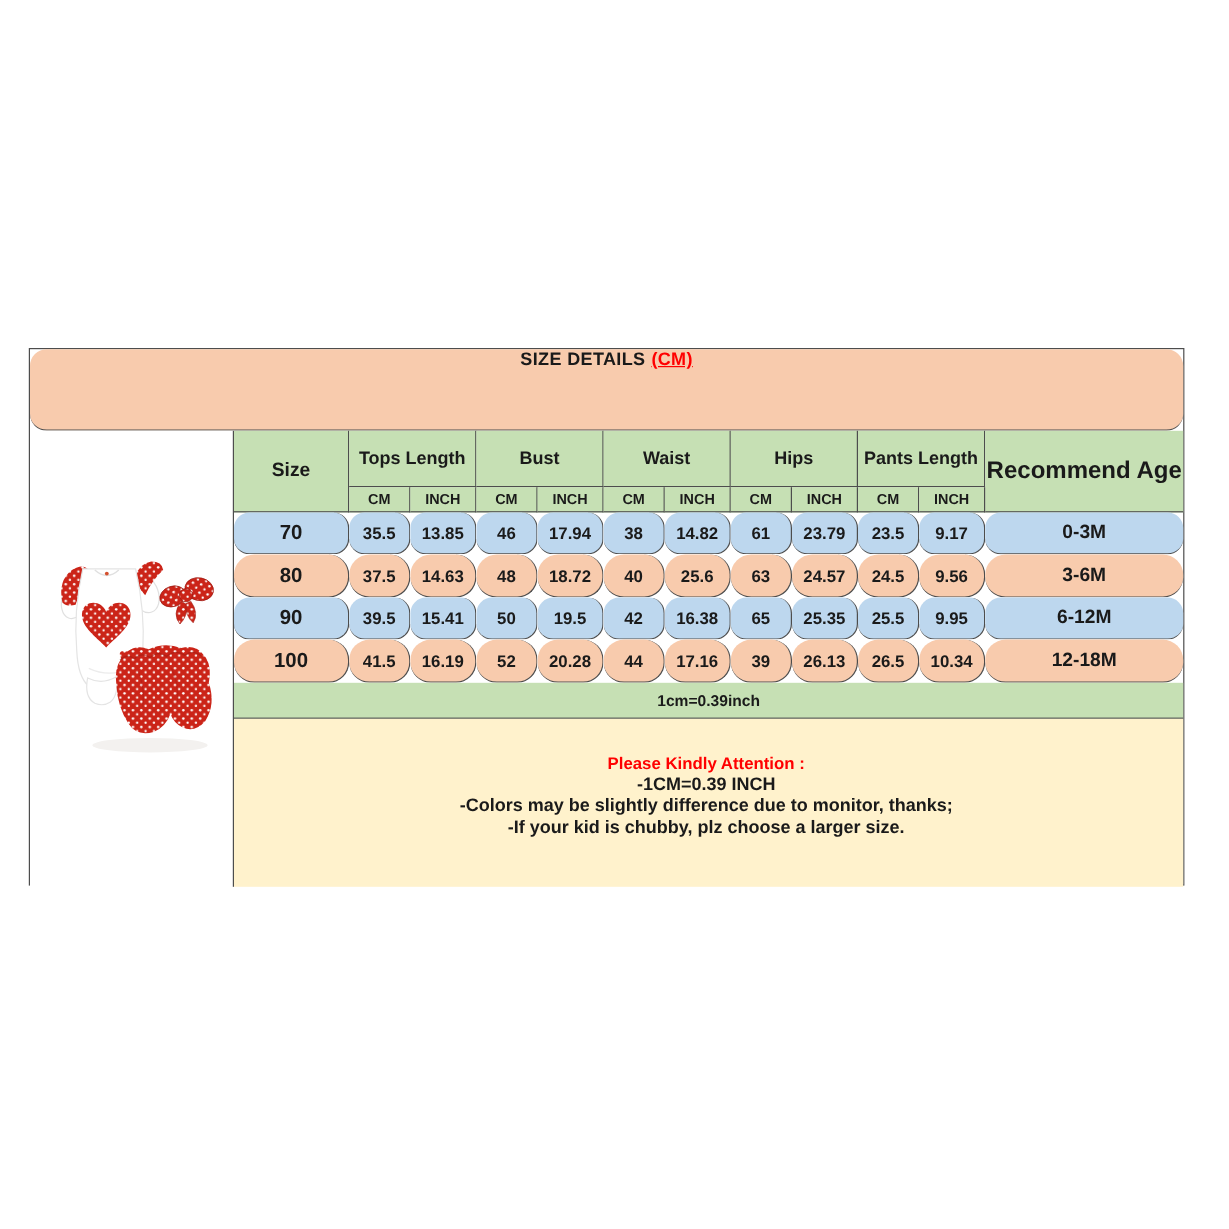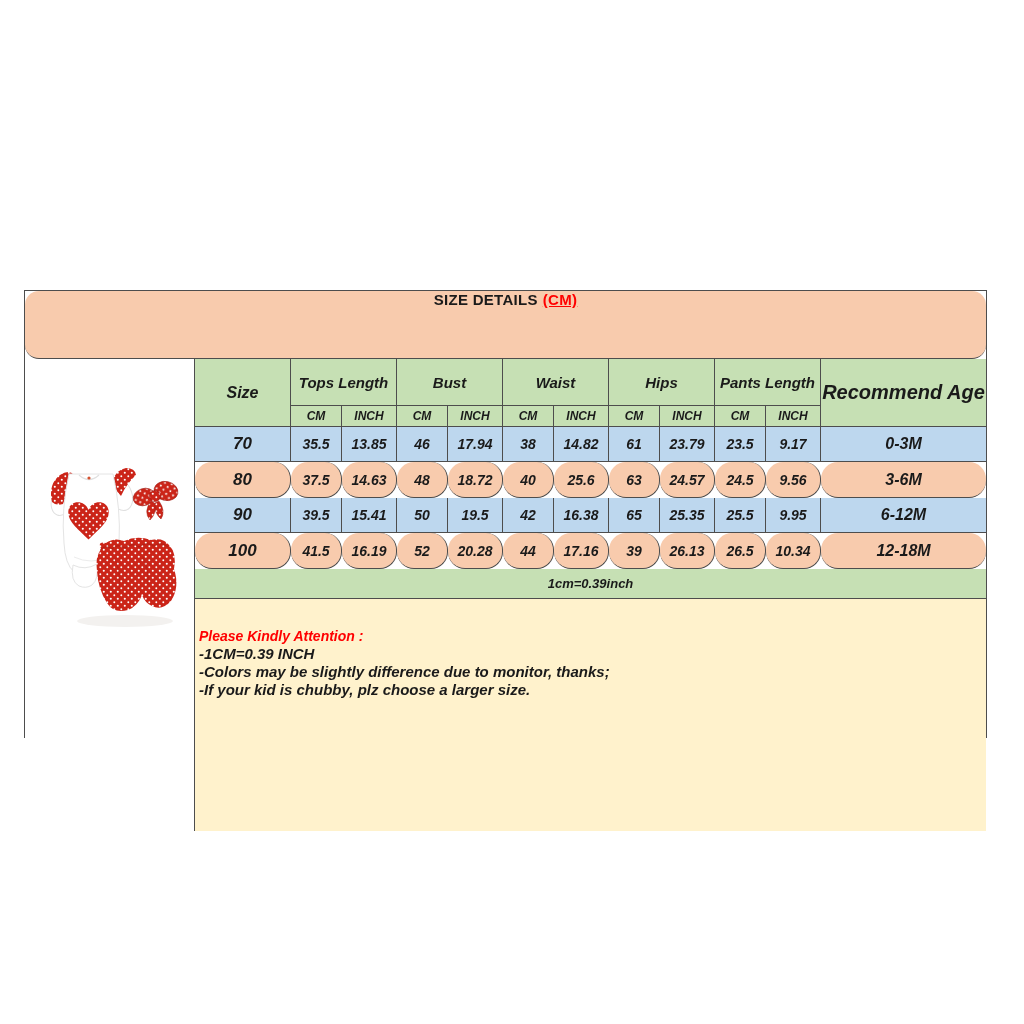--- a/index.html
+++ b/index.html
@@ -24,21 +24,21 @@
     font-weight:bold;font-size:15px;color:var(--text-ink,#1a1a1a);
     letter-spacing:.3px;
     border-radius:14px;
   }
   .title-row .unit{
     color:var(--accent-red,#ff0000);
     text-decoration:underline;
     margin-left:5px;
   }
 
-  .body-row{display:flex;height:472px;font-style:italic;}
+  .body-row{display:flex;height:380px;}
 
   
   .image-cell{
     width:170px;min-width:170px;background:#fff;
     border-right:1px solid var(--border-line,#4d4d4d);
     box-sizing:border-box;position:relative;
   }
   .image-cell svg{position:absolute;left:0;top:0;}
 
   
@@ -57,37 +57,37 @@
     box-sizing:border-box;overflow:hidden;white-space:nowrap;
   }
   .cell.last{border-right:none;}
   .hdr{background:var(--header-green,#c6e0b4);}
   .size-h{grid-column:1;grid-row:1/3;font-size:16px;}
   .group{grid-row:1;font-size:15px;}
   .g1{grid-column:2/span 2}.g2{grid-column:4/span 2}.g3{grid-column:6/span 2}
   .g4{grid-column:8/span 2}.g5{grid-column:10/span 2}
   .age-h{grid-column:12;grid-row:1/3;font-size:20px;}
   .unit-c{grid-row:2;font-size:12px;}
-  .row-blue{background:var(--row-blue,#bdd7ee);}
+  .row-blue{background:var(--row-blue,#bdd7ee);border-radius:13px;}
   .row-peach{background:var(--row-peach,#f8cbad);border-radius:17px;}
   .size-v{font-size:17px;}
   .val{font-size:14px;}
   .age-v{font-size:16px;}
 
   .conv-row{
     height:30px;min-height:30px;background:var(--header-green,#c6e0b4);
     border-bottom:1px solid var(--border-line,#4d4d4d);
     display:flex;align-items:center;justify-content:center;
     font-weight:bold;font-size:13px;color:var(--text-ink,#1a1a1a);
     box-sizing:border-box;
   }
 
   .attention{
     flex:1;background:var(--note-yellow,#fff2cc);
-    padding:28px 8px 0 4px;box-sizing:border-box;
+    padding:28px 8px 0 4px;box-sizing:border-box;text-align:center;
   }
   .att-head{
     color:var(--accent-red,#ff0000);font-weight:bold;font-size:14px;line-height:18px;
   }
   .att-line{
     color:var(--text-ink,#1a1a1a);font-weight:bold;font-size:15px;line-height:18px;
   }
 </style>
 </head>
 <body>

